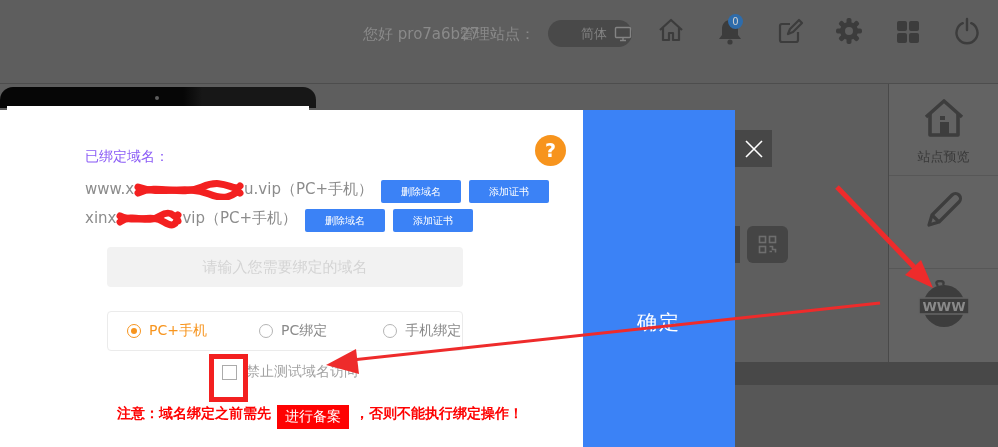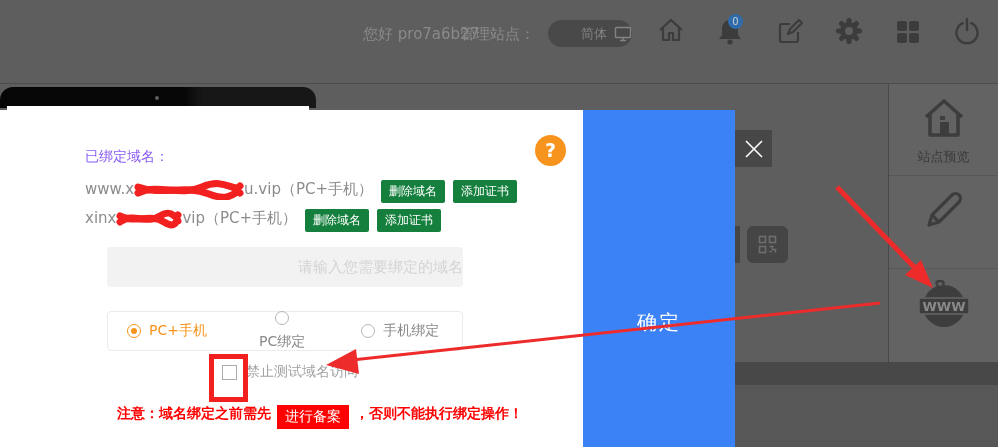--- a/index.html
+++ b/index.html
@@ -45,34 +45,34 @@
   .side-item .lbl { display:block; color:#3a3a3a; font-size:13px; margin-top:4px; }
   .side-icon { display:block; margin:0 auto; color:#3d3d3d; }
 
   
   #modal { left:0; top:110px; width:583px; height:337px; background:#fff; z-index:10; }
   #bound-label { left:85px; top:38px; color:#8b5cf6; font-size:14px;text-align:right; }
   .domain-row { left:85px; height:23px; display:flex; color:#8c8c8c; font-size:15px; }
   .domain-row.r1 { top:70px; }
   .domain-row.r2 { top:99px; }
   .scribble { display:inline-block; height:20px; vertical-align:middle; }
-  .mini-btn { display:inline-block; background:#15803d; color:#fff; font-size:12px; line-height:23px;
-              padding:0 8px; border:none; border-radius:2px; cursor:pointer; white-space:nowrap; }
+  .mini-btn { display:inline-block; background:#3b82f6; color:#fff; font-size:10px; line-height:23px;
+              padding:0 20px; border:none; border-radius:2px; cursor:pointer; white-space:nowrap; }
   .domain-row .mini-btn { margin-left:8px; }
   #help-circle { left:535px; top:25px; width:31px; height:31px; border-radius:50%; background:#f7941d;
                  color:#fff; font-size:19px; font-weight:bold; text-align:center; line-height:31px; cursor:pointer; }
   #domain-input { left:107px; top:137px; width:356px; height:40px; background:#f2f2f2; border:none;
-                  border-radius:4px; text-align:right; font-size:15px; color:#777;
+                  border-radius:4px; text-align:center; font-size:15px; color:#777;
                   font-family:"DejaVu Sans","Liberation Sans",sans-serif; }
   #domain-input::placeholder { color:#d4d4d4; opacity:1; }
   #mode-box { left:107px; top:201px; width:356px; height:40px; border:1px solid #ebebeb; border-radius:4px;
               background:#fff; display:flex; align-items:center; }
   .mode-opt { display:flex; align-items:center; gap:8px; font-size:14px; color:#8a8a8a; cursor:pointer; }
   .mode-opt.o1 { margin-left:19px; }
-  .mode-opt.o2 { margin-left:52px;flex-direction:column; }
+  .mode-opt.o2 { margin-left:52px; }
   .mode-opt.o3 { margin-left:56px; }
   .radio { width:14px; height:14px; border-radius:50%; border:1px solid #b5b5b5; position:relative; background:#fff; }
   .mode-opt.sel { color:#f7941d; }
   .mode-opt.sel .radio { border-color:#f7941d; }
   .mode-opt.sel .radio::after { content:""; position:absolute; left:3px; top:3px; width:6px; height:6px;
                                 border-radius:50%; background:#f7941d; }
   #forbid-row { left:222px; top:253px; display:flex; align-items:center; gap:9px; }
   #forbid-checkbox { width:15px; height:15px; border:1px solid #ababab; background:#fff; cursor:pointer; }
   #forbid-label { color:#a3a3a3; font-size:14px; white-space:nowrap; }
   #note-row { left:117px; top:295px; display:flex; align-items:flex-start; font-size:14px; font-weight:600;

